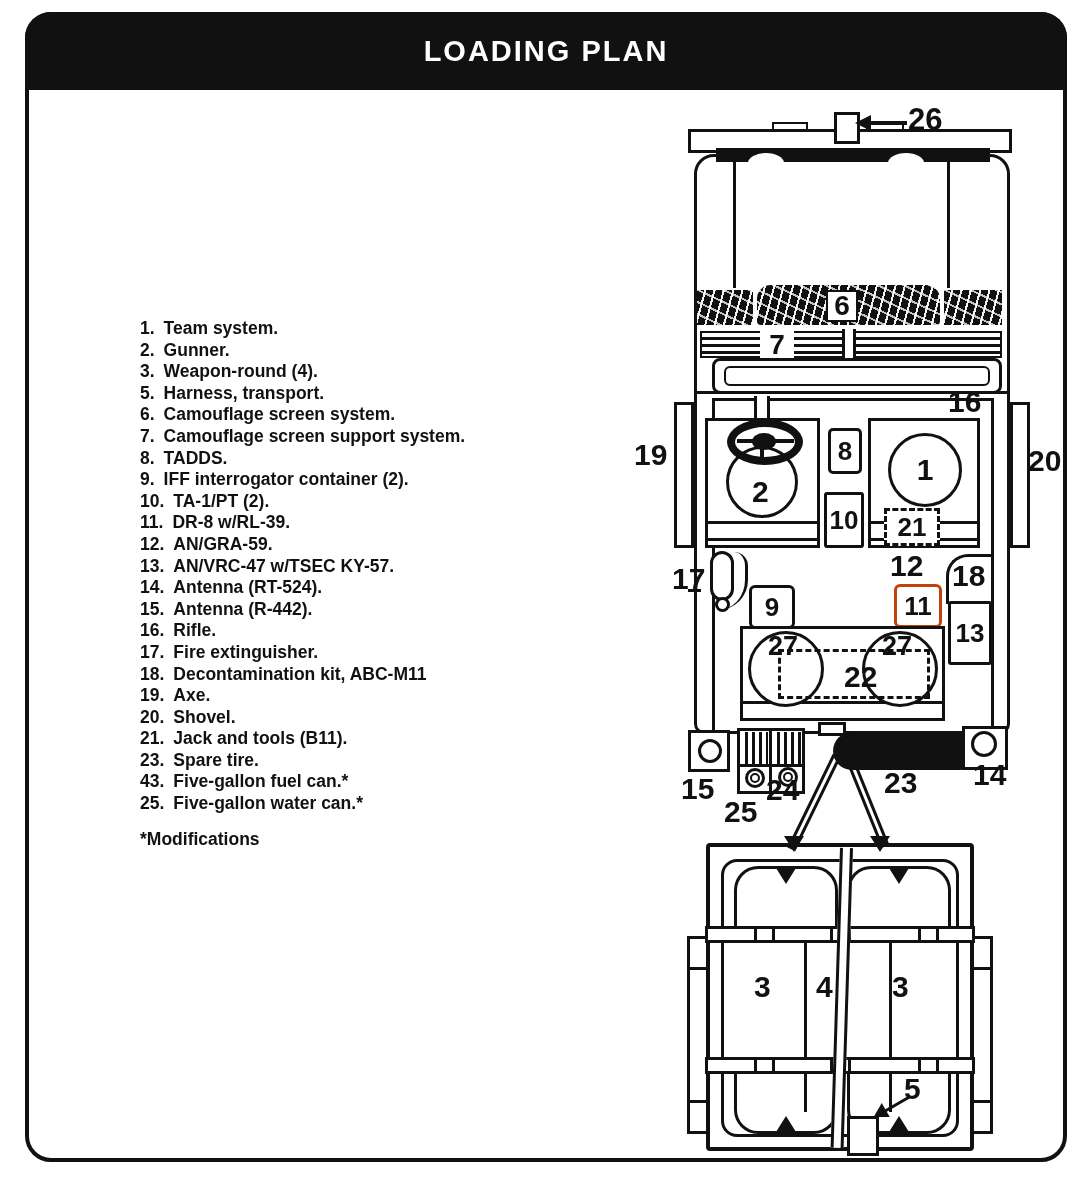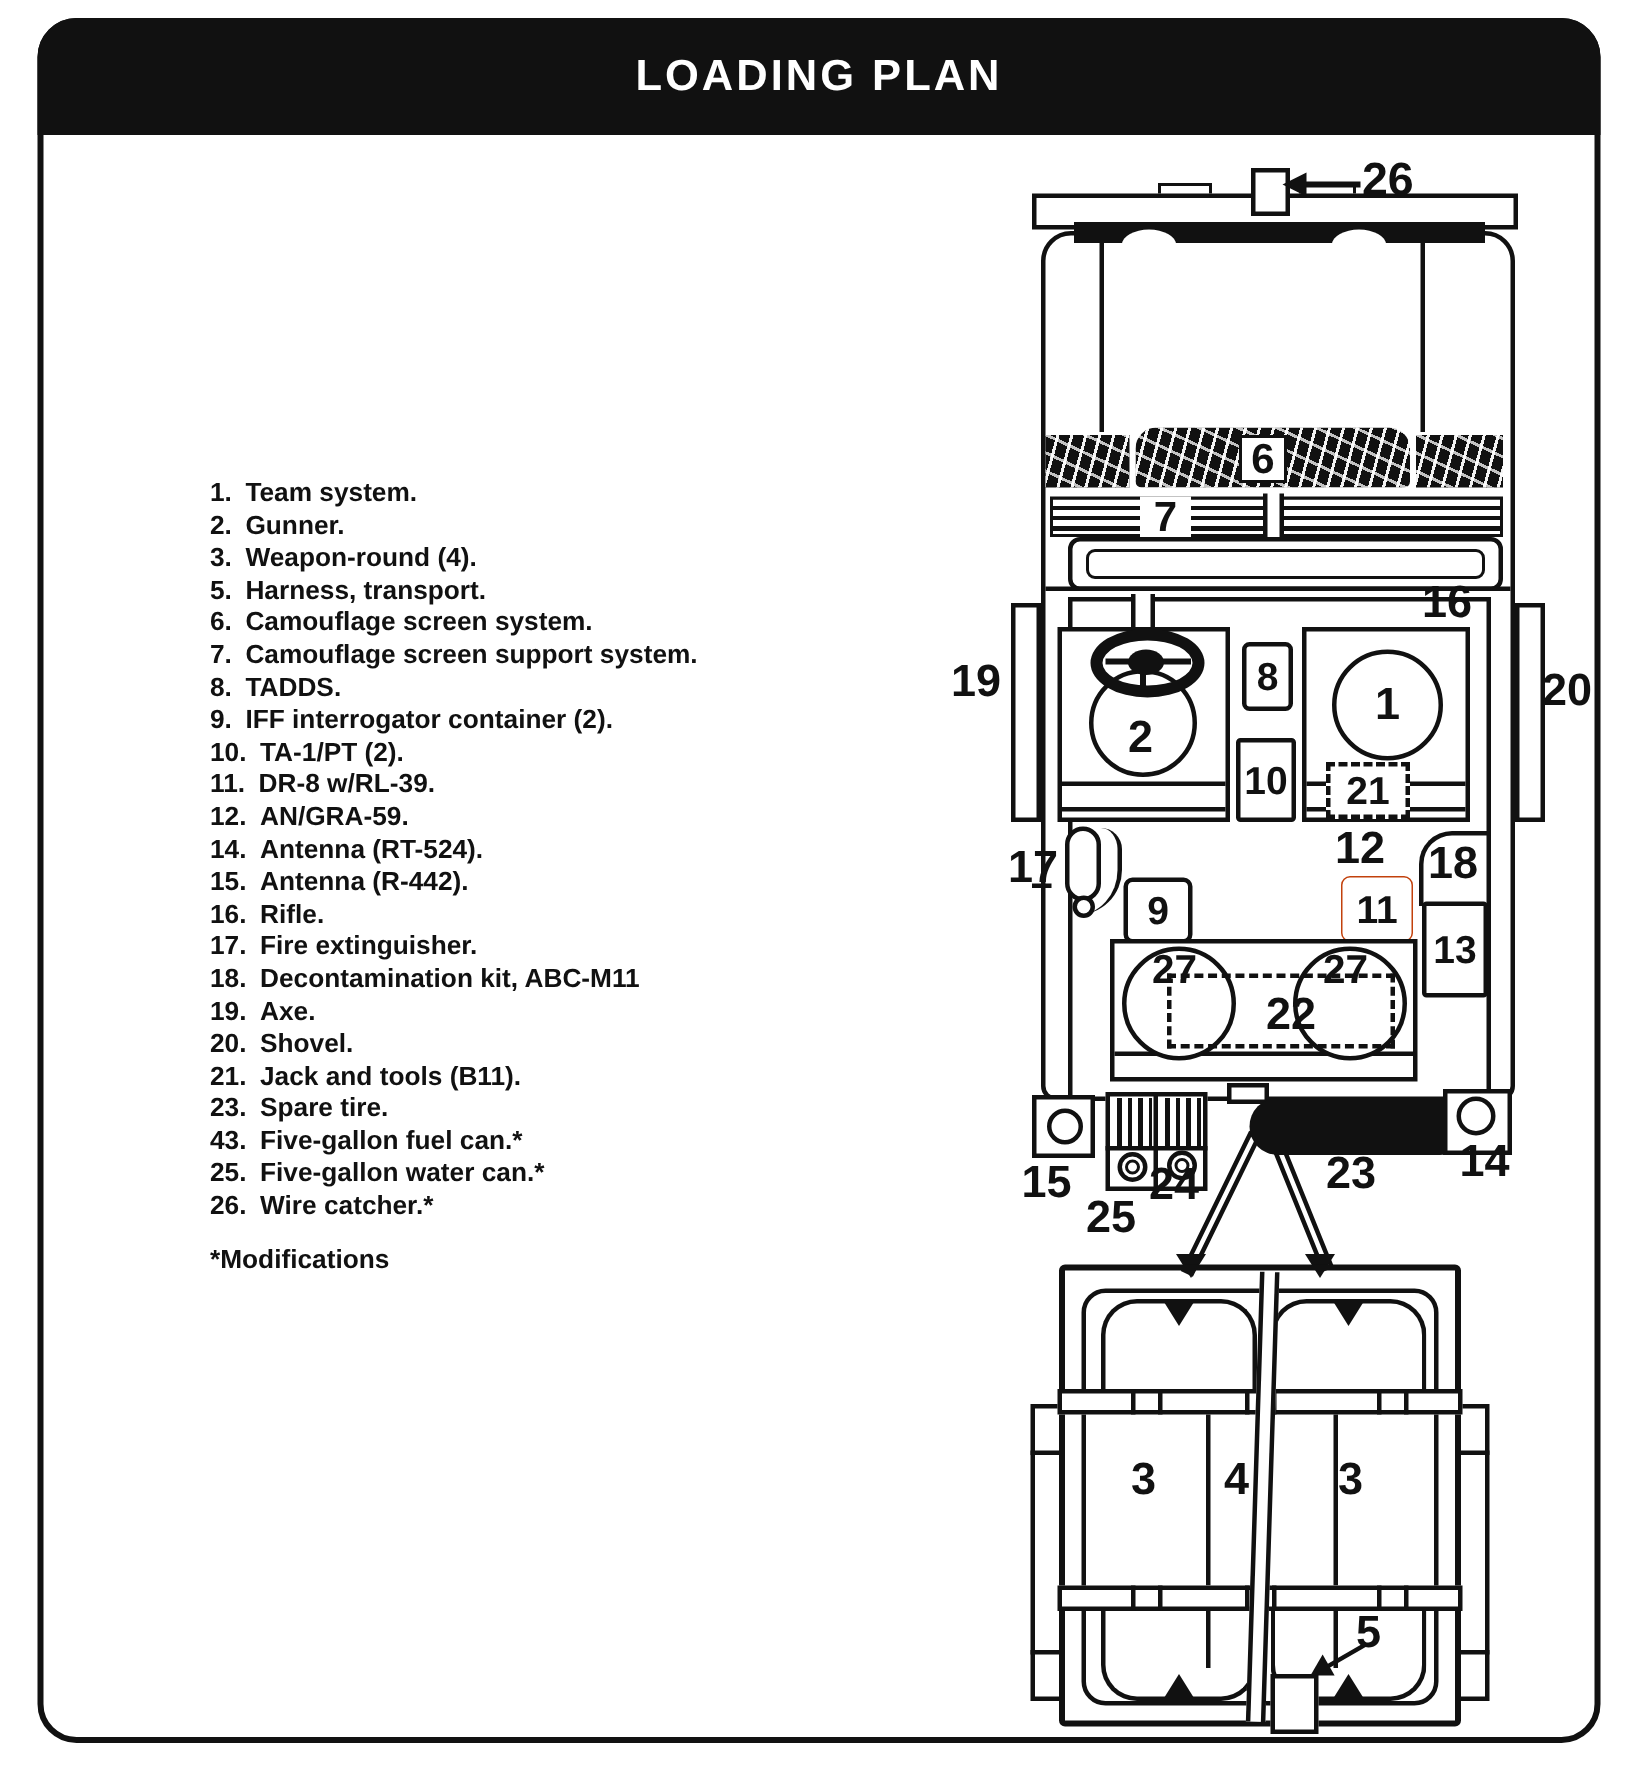--- a/index.html
+++ b/index.html
@@ -43,32 +43,32 @@
   <div class="lrow"><span class="lnum">2.</span><span>Gunner.</span></div>
   <div class="lrow"><span class="lnum">3.</span><span>Weapon-round (4).</span></div>
   <div class="lrow"><span class="lnum">5.</span><span>Harness, transport.</span></div>
   <div class="lrow"><span class="lnum">6.</span><span>Camouflage screen system.</span></div>
   <div class="lrow"><span class="lnum">7.</span><span>Camouflage screen support system.</span></div>
   <div class="lrow"><span class="lnum">8.</span><span>TADDS.</span></div>
   <div class="lrow"><span class="lnum">9.</span><span>IFF interrogator container (2).</span></div>
   <div class="lrow"><span class="lnum">10.</span><span>TA-1/PT (2).</span></div>
   <div class="lrow"><span class="lnum">11.</span><span>DR-8 w/RL-39.</span></div>
   <div class="lrow"><span class="lnum">12.</span><span>AN/GRA-59.</span></div>
+  <div class="lrow"><span class="lnum">13.</span><span>AN/VRC-47 w/TSEC KY-57.</span></div>
   <div class="lrow"><span class="lnum">14.</span><span>Antenna (RT-524).</span></div>
   <div class="lrow"><span class="lnum">15.</span><span>Antenna (R-442).</span></div>
   <div class="lrow"><span class="lnum">16.</span><span>Rifle.</span></div>
   <div class="lrow"><span class="lnum">17.</span><span>Fire extinguisher.</span></div>
   <div class="lrow"><span class="lnum">18.</span><span>Decontamination kit, ABC-M11</span></div>
   <div class="lrow"><span class="lnum">19.</span><span>Axe.</span></div>
   <div class="lrow"><span class="lnum">20.</span><span>Shovel.</span></div>
   <div class="lrow"><span class="lnum">21.</span><span>Jack and tools (B11).</span></div>
   <div class="lrow"><span class="lnum">23.</span><span>Spare tire.</span></div>
   <div class="lrow"><span class="lnum">43.</span><span>Five-gallon fuel can.*</span></div>
   <div class="lrow"><span class="lnum">25.</span><span>Five-gallon water can.*</span></div>
-  <div class="lrow"><span class="lnum">26.</span><span>Wire catcher.*</span></div>
   <div class="footnote">*Modifications</div>
 </div>
 
 <div class="shape" style="left:694px; top:154px; width:316px; height:580px; border-radius:20px 20px 10px 10px;"></div>
 <div class="ink" style="left:733px; top:158px; width:3px; height:130px;"></div>
 <div class="ink" style="left:947px; top:158px; width:3px; height:130px;"></div>
 
 <div class="shape" style="left:772px; top:122px; width:36px; height:12px; border-width:2px;"></div>
 <div class="shape" style="left:866px; top:122px; width:38px; height:12px; border-width:2px;"></div>
 <div class="shape" style="left:688px; top:129px; width:324px; height:24px;"></div>
@@ -140,21 +140,21 @@
 <div class="shape" style="left:710px; top:551px; width:24px; height:50px; border-radius:12px;"></div>
 <div class="shape round" style="left:715px; top:597px; width:15px; height:15px;"></div>
 <div class="ink" style="left:688px; top:589px; width:13px; height:3px;"></div>
 <div class="lbl" style="left:672px; top:564px;">17</div>
 <div class="abs" style="left:946px; top:554px; width:48px; height:50px; border-left:3px solid #111; border-top:3px solid #111; border-radius:22px 0 0 0;"></div>
 <div class="lbl" style="left:952px; top:561px;">18</div>
 
 <div class="abs boxlbl" style="left:749px; top:585px; width:46px; height:44px; background:#fff; border:3px solid #111; border-radius:6px;">
     <span>9</span>
   </div>
-<div class="abs boxlbl" style="left:894px; top:584px; width:48px; height:44px; background:#fff; border:1px solid #c2410c; border-radius:6px;">
+<div class="abs boxlbl" style="left:894px; top:584px; width:48px; height:44px; background:#fff; border:3px solid #c2410c; border-radius:6px;">
     <span>11</span>
   </div>
 <div class="abs boxlbl" style="left:948px; top:601px; width:44px; height:64px; background:#fff; border:3px solid #111; border-radius:3px;justify-content:center;">
     <span>13</span>
   </div>
 
 <div class="shape" style="left:740px; top:626px; width:205px; height:95px;"></div>
 <div class="ink" style="left:743px; top:701px; width:199px; height:3px;"></div>
 <div class="shape round" style="left:748px; top:631px; width:76px; height:76px;"></div>
 <div class="shape round" style="left:862px; top:631px; width:76px; height:76px;"></div>

